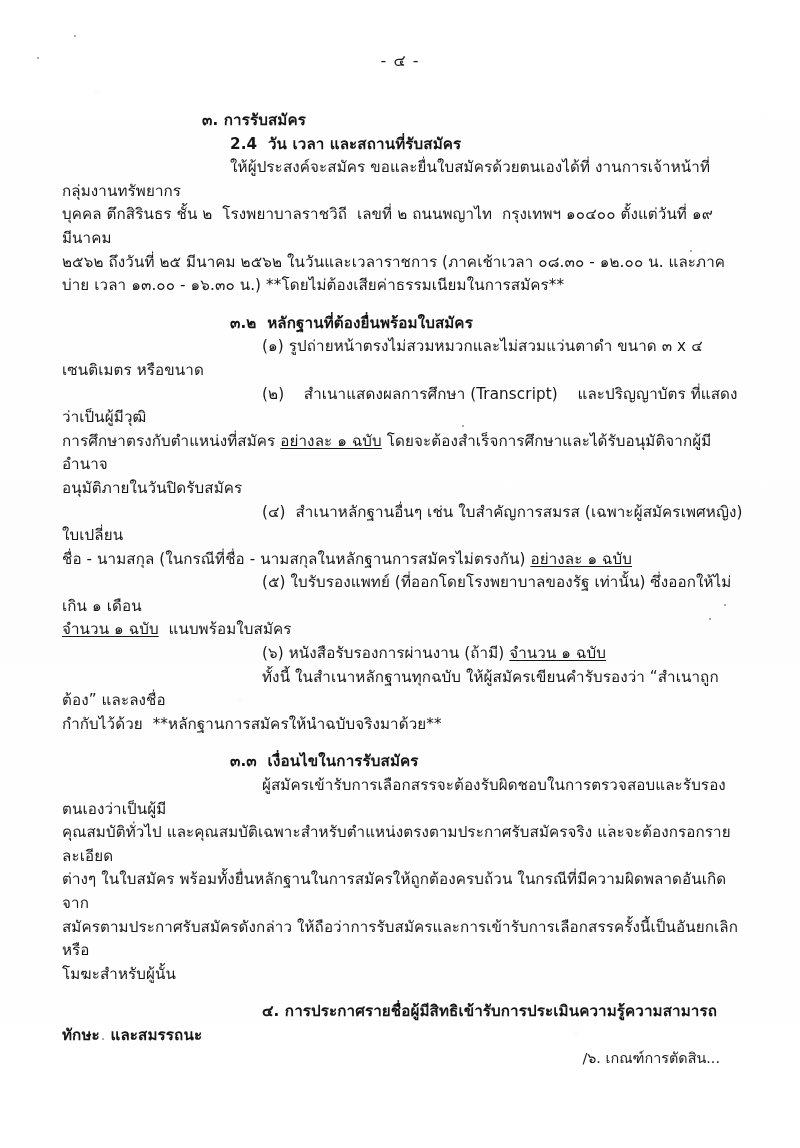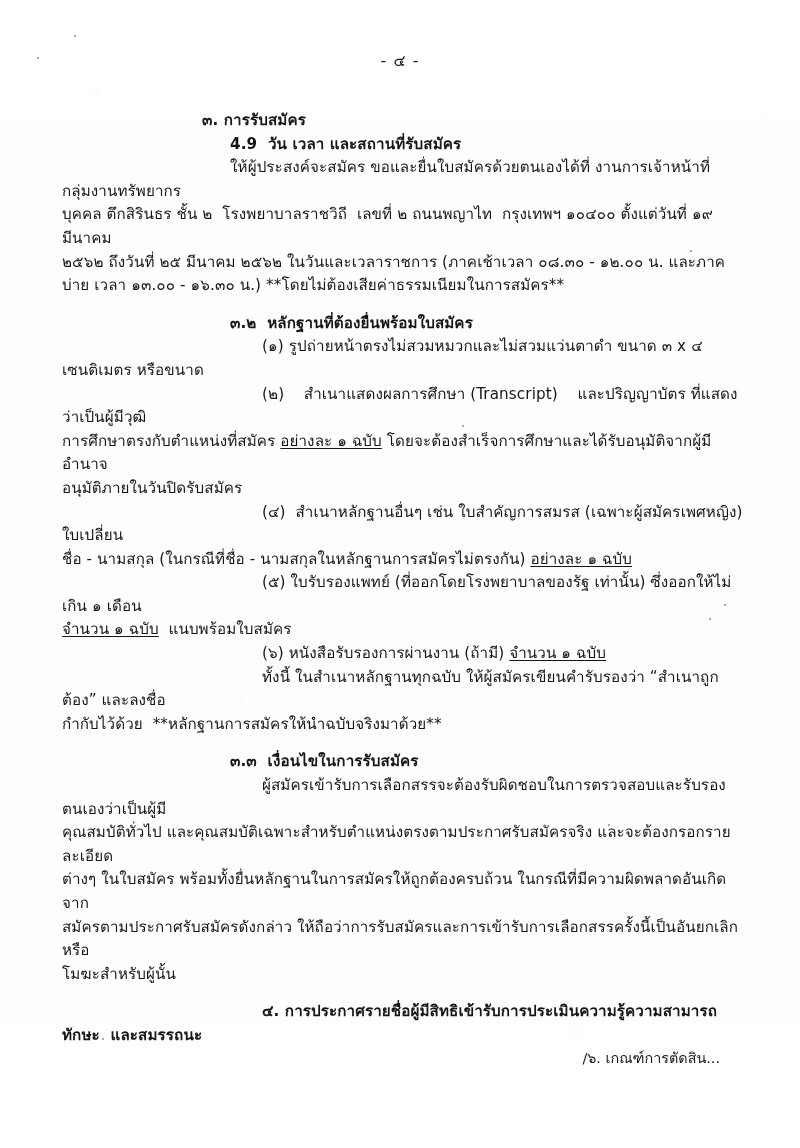--- a/index.html
+++ b/index.html
@@ -108,21 +108,21 @@
     <div class="speck" style="left:724px; top:604px; width:2px; height:2px;"></div>
     <div class="speck" style="left:709px; top:618px; width:2px; height:2px;"></div>
     <div class="speck" style="left:102px; top:1038px; width:2px; height:2px;"></div>
     <div class="speck" style="left:462px; top:425px; width:2px; height:2px;"></div>
     <div class="speck" style="left:608px; top:824px; width:2px; height:2px;"></div>
 
     <div class="folio">- ๔ -</div>
 
     <div class="body-col" id="body-col">
         <p class="line head ind-1">๓. การรับสมัคร</p>
-        <p class="line head ind-2">4.9  วัน เวลา และสถานที่รับสมัคร</p>
+        <p class="line head ind-2">2.4  วัน เวลา และสถานที่รับสมัคร</p>
         <p class="line ind-2">ให้ผู้ประสงค์จะสมัคร ขอและยื่นใบสมัครด้วยตนเองได้ที่ งานการเจ้าหน้าที่  กลุ่มงานทรัพยากร</p>
         <p class="line ind-0">บุคคล ตึกสิรินธร ชั้น ๒  โรงพยาบาลราชวิถี  เลขที่ ๒ ถนนพญาไท  กรุงเทพฯ ๑๐๔๐๐ ตั้งแต่วันที่ ๑๙ มีนาคม</p>
         <p class="line ind-0">๒๕๖๒ ถึงวันที่ ๒๕ มีนาคม ๒๕๖๒ ในวันและเวลาราชการ (ภาคเช้าเวลา ๐๘.๓๐ - ๑๒.๐๐ น. และภาค</p>
         <p class="line ind-0">บ่าย เวลา ๑๓.๐๐ - ๑๖.๓๐ น.) **โดยไม่ต้องเสียค่าธรรมเนียมในการสมัคร**</p>
         <div class="gap-md"></div>
         <p class="line head ind-2">๓.๒  หลักฐานที่ต้องยื่นพร้อมใบสมัคร</p>
         <p class="line ind-3">(๑) รูปถ่ายหน้าตรงไม่สวมหมวกและไม่สวมแว่นตาดำ ขนาด ๓ x ๔ เซนติเมตร หรือขนาด</p>
         <p class="line ind-3">(๒)    สำเนาแสดงผลการศึกษา (Transcript)    และปริญญาบัตร ที่แสดงว่าเป็นผู้มีวุฒิ</p>
         <p class="line ind-0"><span>การศึกษาตรงกับตำแหน่งที่สมัคร </span><span class="u">อย่างละ ๑ ฉบับ</span><span> โดยจะต้องสำเร็จการศึกษาและได้รับอนุมัติจากผู้มีอำนาจ</span></p>
         <p class="line ind-0">อนุมัติภายในวันปิดรับสมัคร</p>

